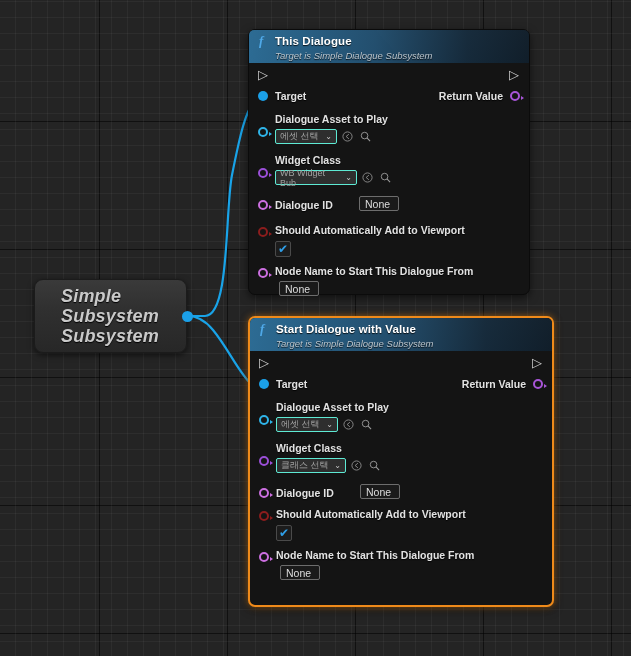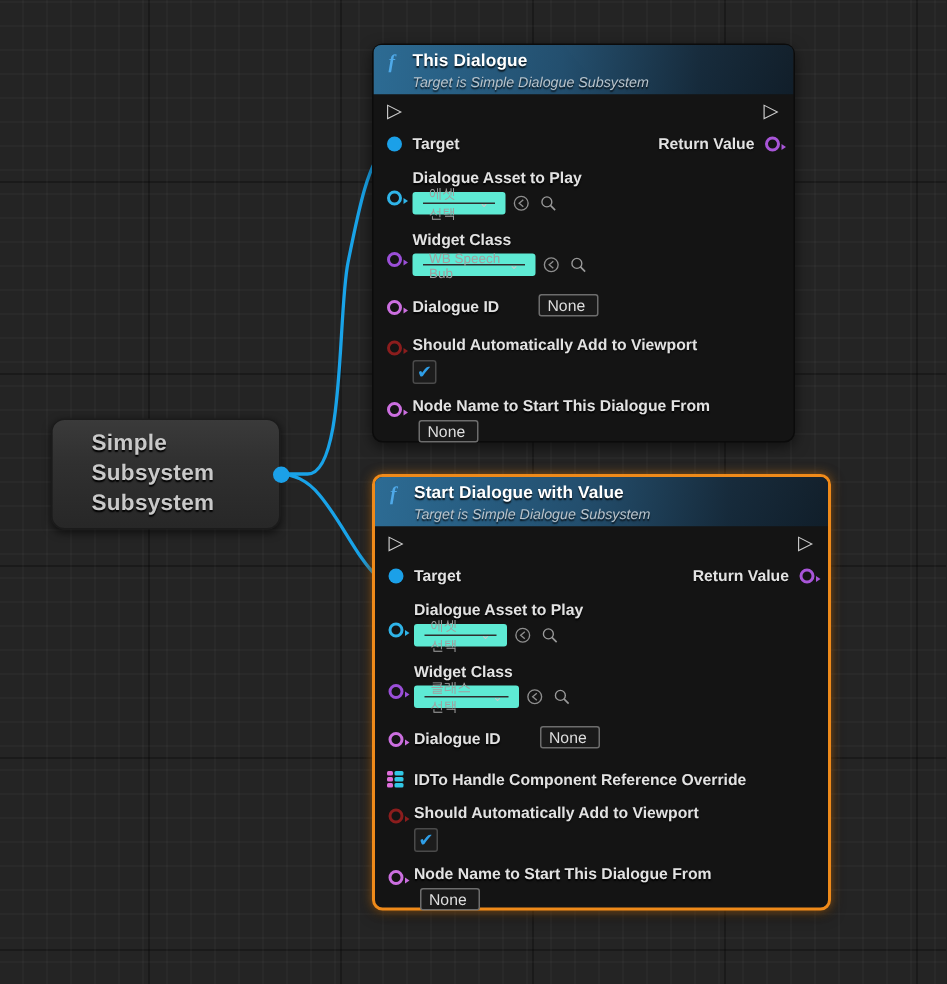--- a/index.html
+++ b/index.html
@@ -53,25 +53,26 @@
     background: linear-gradient(to bottom, #3a3a3a 0%, #303030 40%, #272727 100%);
     border: 1px solid #1b1b1b;
     border-radius: 9px;
     box-shadow: 0 2px 6px rgba(0,0,0,0.6);
     display: flex;
     align-items: center;
     padding-left: 26px;
   }
   .var-node .var-title {
     color: #c9c9c9;
-    font-size: 15px;
+    font-size: 18px;
     font-weight: bold;
     line-height: 20px;
     letter-spacing: 0.2px;
     text-shadow: 0 1px 1px #000;
+    font-style: italic;
   }
   .var-out-pin {
     position: absolute;
     right: -7px;
     top: 50%;
     margin-top: -5px;
     width: 11px;
     height: 11px;
     border-radius: 50%;
     background: #1ba0e8;
@@ -207,21 +208,21 @@
   .map-pin i { display: block; border-radius: 1px; }
   .map-pin i.a { background: #e06edb; }
   .map-pin i.b { background: #32c8e6; }
 
   
   .combo {
     display: inline-flex;
     align-items: center;
     justify-content: space-between;
     background: #2e2e2e;
-    border: 7px solid #5eead4;
+    border: 1px solid #5eead4;
     border-radius: 2px;
     height: 15px;
     padding: 0 4px;
     color: #a0a0a0;
     font-size: 9px;
     box-sizing: border-box;
     vertical-align: middle;
   }
   .combo .caret {
     margin-left: 5px;
@@ -337,21 +338,21 @@
           </div>
         </div>
       </div>
 
       <div class="pin-row" style="height:38px; margin-top:3px;">
         <span class="pin hollow" style="left:9px; top:14px; border-color:#9b4fd8; color:#9b4fd8;"></span>
         <div style="margin-left:26px;">
           <div class="pin-label">Widget Class</div>
           <div class="widget-row">
             <span class="combo" style="width:82px;">
-              <span>WB Speech Bub</span>
+              <span>WB Widget Bub</span>
               <span class="caret">⌄</span>
             </span>
             <span class="icon-btn">
               <svg width="11" height="11" viewBox="0 0 12 12">
                   <circle cx="6" cy="6" r="5" fill="none" stroke="#8e8e8e" stroke-width="1"></circle>
                   <path d="M7.5 3.5 L4.5 6 L7.5 8.5" fill="none" stroke="#8e8e8e" stroke-width="1"></path>
                 </svg>
             </span>
             <span class="icon-btn">
               <svg width="11" height="11" viewBox="0 0 12 12">
@@ -472,31 +473,20 @@
       </div>
 
       <div class="pin-row" style="height:22px; margin-top:4px;">
         <span class="pin hollow" style="left:9px; top:4px; border-color:#cc6fe0; color:#cc6fe0;"></span>
         <span class="pin-label" style="position:absolute; left:26px; top:3px;">Dialogue ID</span>
         <span class="textbox" style="position:absolute; left:110px; top:0px; width:40px;">
           <span>None</span>
         </span>
       </div>
 
-      <div class="pin-row" style="height:24px; margin-top:4px;">
-        <span class="map-pin" style="left:8px; top:4px;">
-          <i class="a"></i>
-            <i class="b"></i>
-          <i class="a"></i>
-            <i class="b"></i>
-          <i class="a"></i>
-            <i class="b"></i>
-        </span>
-        <span class="pin-label" style="position:absolute; left:26px; top:4px;">IDTo Handle Component Reference Override</span>
-      </div>
 
       <div class="pin-row" style="height:38px; margin-top:2px;">
         <span class="pin hollow" style="left:9px; top:3px; border-color:#8b1d1d; color:#8b1d1d;"></span>
         <div style="margin-left:26px;">
           <div class="pin-label">Should Automatically Add to Viewport</div>
           <div class="widget-row" style="margin-top:3px;">
             <span class="checkbox">
               <span class="tick">✔</span>
             </span>
           </div>

